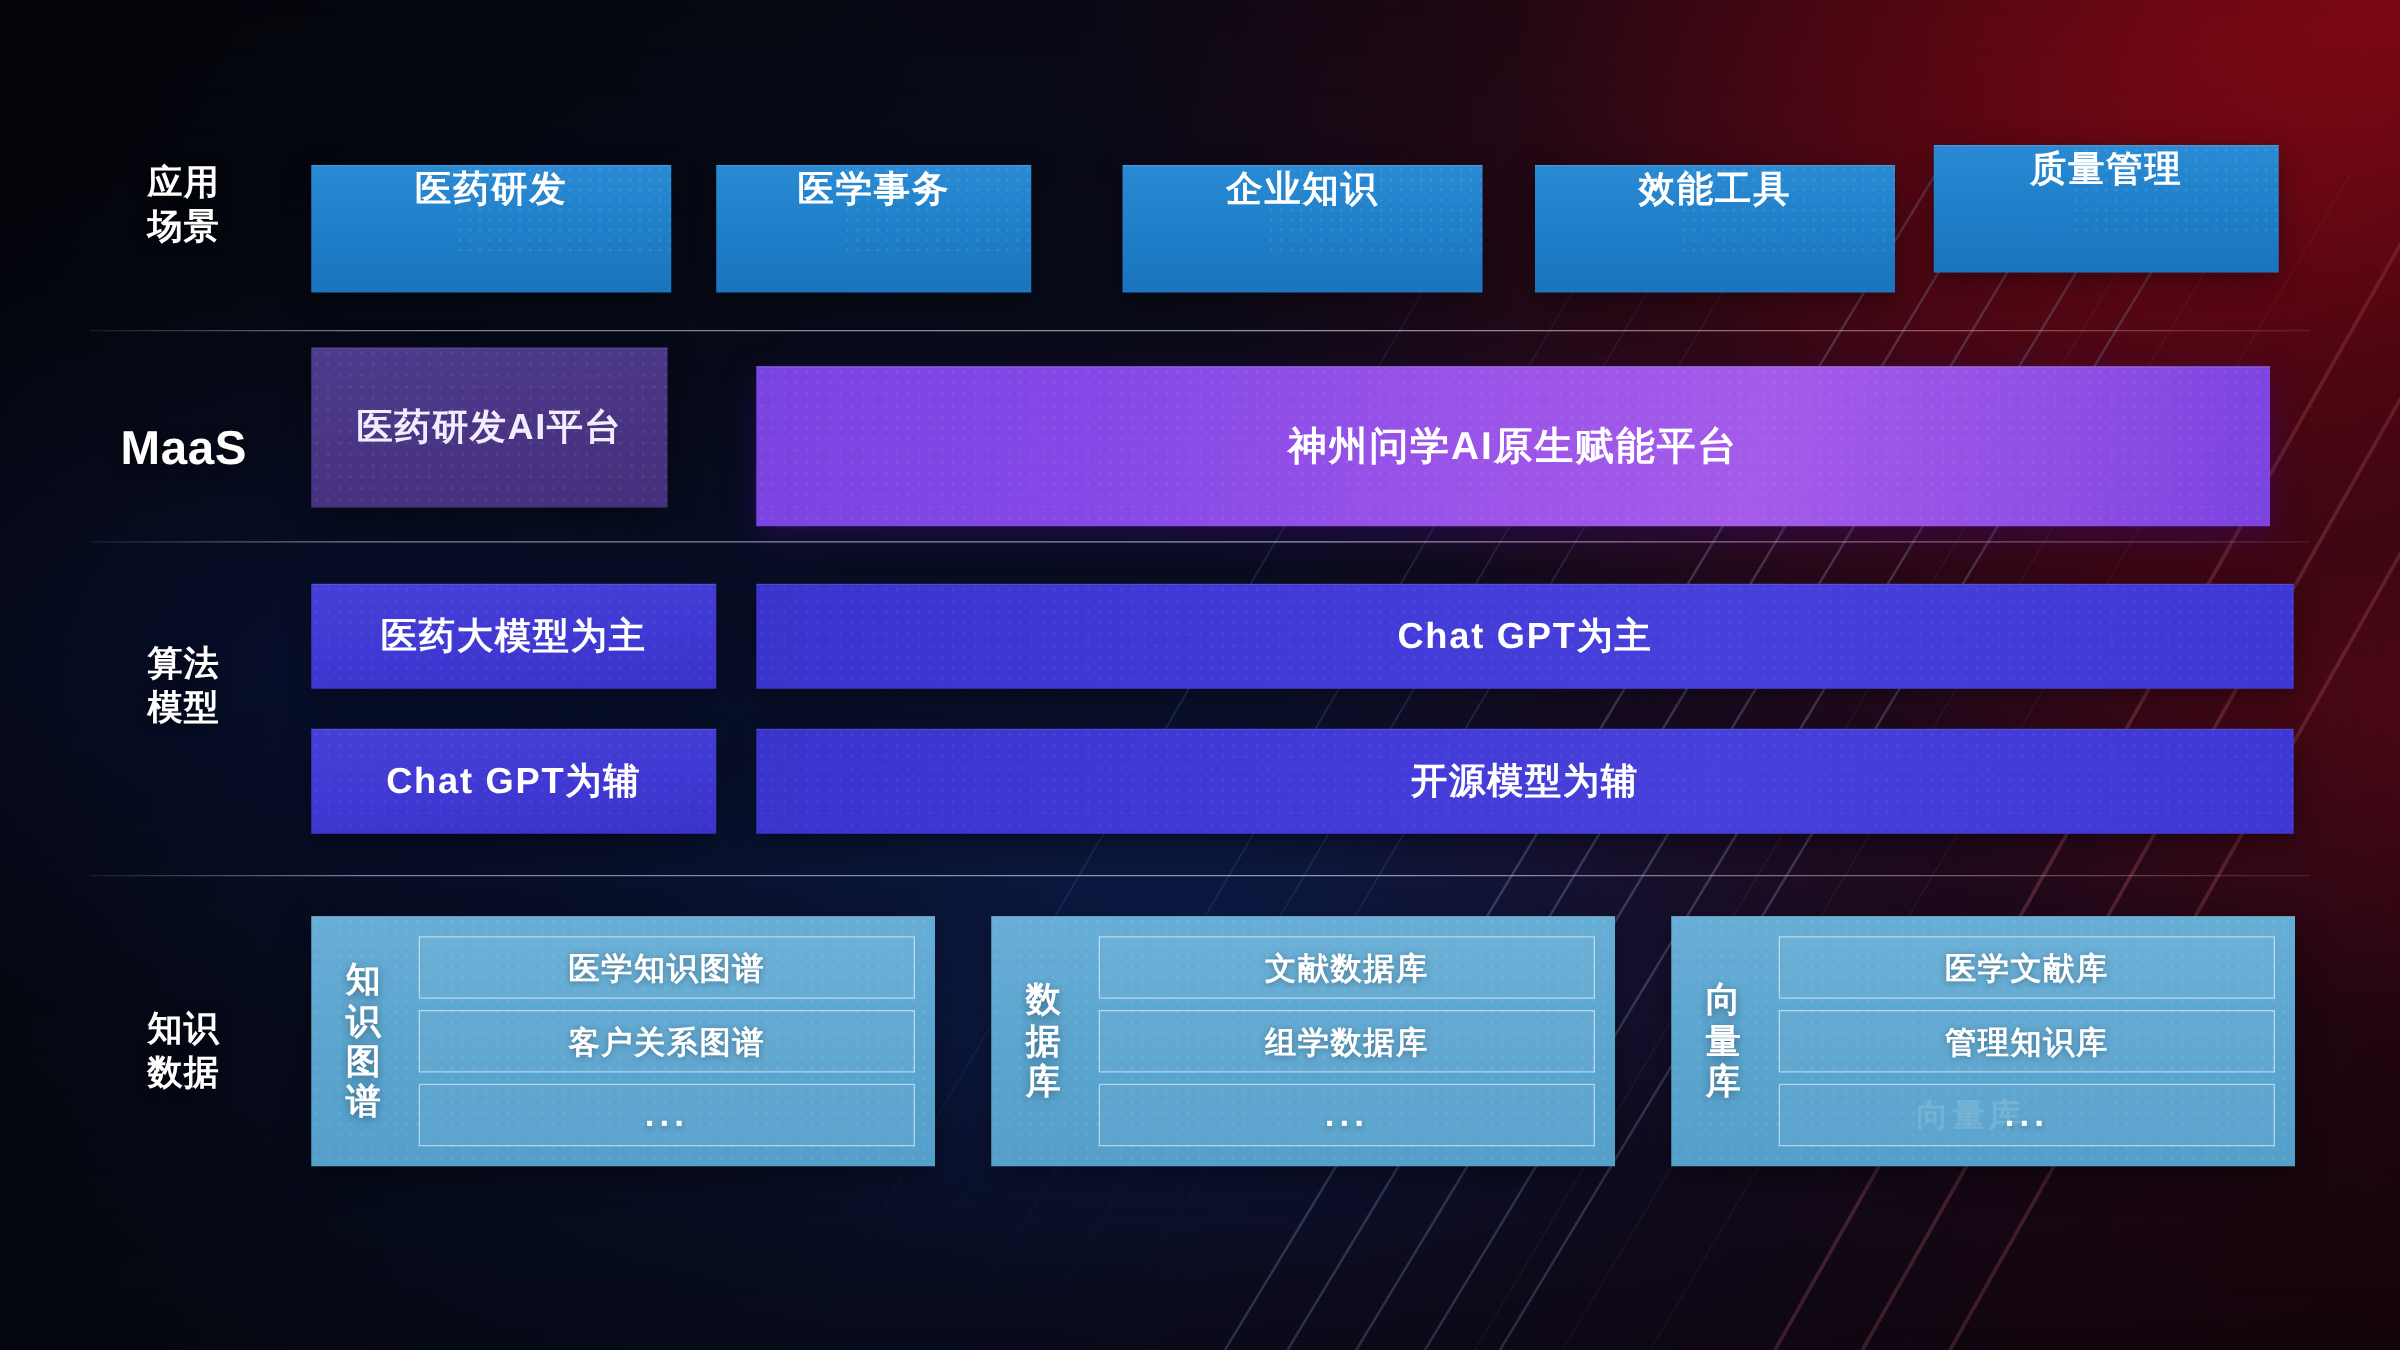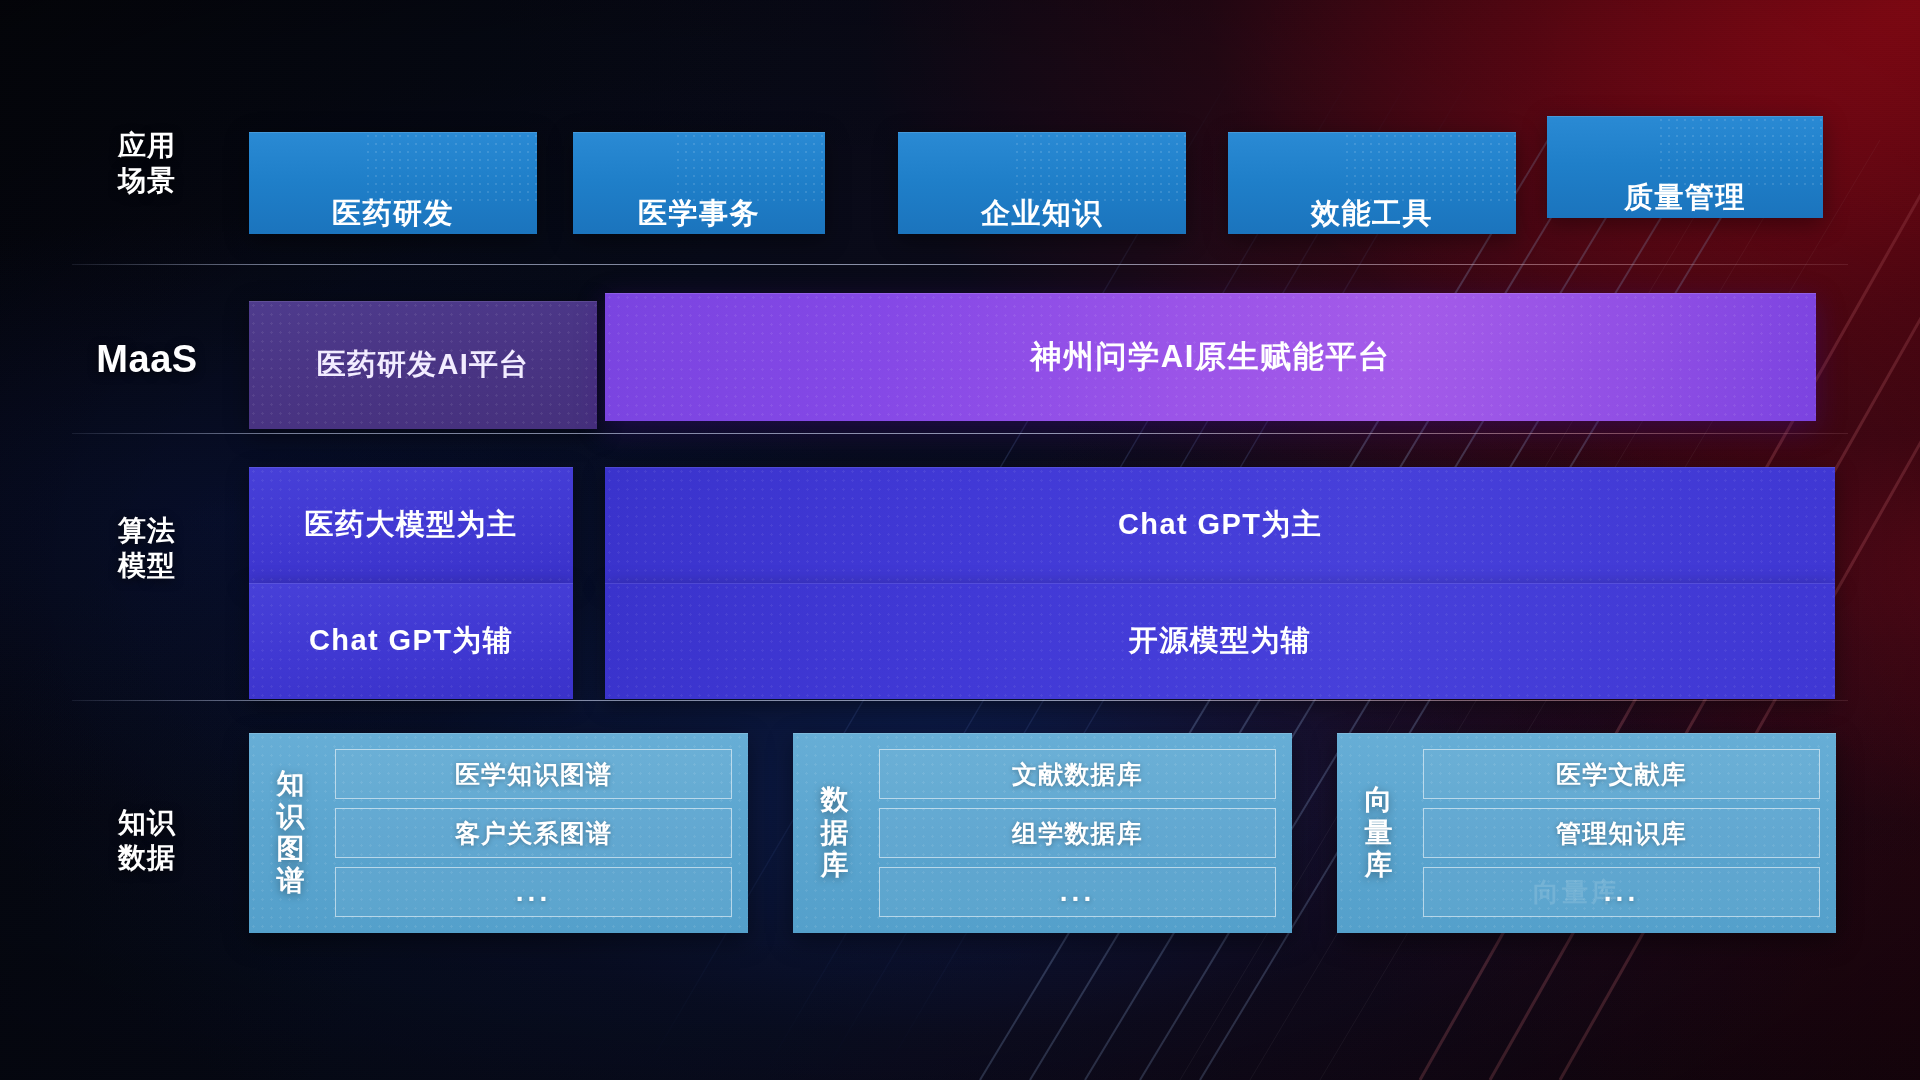--- a/index.html
+++ b/index.html
@@ -50,21 +50,21 @@
 
   .divider{
     position:absolute; left:72px; right:72px; height:1px;
     background:linear-gradient(90deg, rgba(150,160,195,.12) 0%, rgba(188,198,228,.62) 12%, rgba(200,208,235,.70) 55%, rgba(205,150,160,.55) 85%, rgba(180,120,130,.18) 100%);
   }
 
   
   .scn{
     height:102px;
     background:linear-gradient(180deg,#2a8ad4 0%, #1f7fc9 48%, #1b74bd 100%);
-    display:flex; align-items:flex-end; justify-content:center;
+    display:flex; align-items:flex-start; justify-content:center;
     color:#ffffff; font-size:29px; font-weight:700; letter-spacing:1.5px;
     box-shadow:0 6px 22px rgba(0,0,0,.38), inset 0 1px 0 rgba(255,255,255,.13);
     position:relative; overflow:hidden;
   }
   .scn .dots{
     position:absolute; right:0; top:0; width:60%; height:70%;
     background-image:radial-gradient(rgba(255,255,255,.20) 1px, transparent 1.3px);
     background-size:8px 8px; opacity:.6; pointer-events:none;
   }
 
@@ -85,21 +85,21 @@
     position:relative; overflow:hidden;
   }
   .maas-right .dots, .maas-left .dots{
     position:absolute; left:0; bottom:0; width:100%; height:100%;
     background-image:radial-gradient(rgba(255,255,255,.13) 1px, transparent 1.4px);
     background-size:9px 9px; opacity:.55; pointer-events:none;
   }
 
   
   .mdl{
-    height:116px;
+    height:84px;
     display:flex; align-items:center; justify-content:center;
     color:#ffffff; font-size:29px; font-weight:700; letter-spacing:1.4px;
     position:relative; overflow:hidden;
     box-shadow:0 6px 20px rgba(0,0,0,.38), inset 0 1px 0 rgba(255,255,255,.10);
   }
   .mdl.left{ background:linear-gradient(175deg,#4740d8 0%, #4038d2 55%, #3a32ca 100%); }
   .mdl.right{ background:linear-gradient(100deg,#3a33cc 0%, #4139d6 30%, #4740da 62%, #3f37d3 100%); }
   .mdl .dots{
     position:absolute; inset:0;
     background-image:radial-gradient(rgba(255,255,255,.12) 1px, transparent 1.4px);
@@ -227,21 +227,21 @@
     <div class="dots"></div>
     <span>质量管理</span>
   </div>
 
   <div class="divider" style="top:264px;"></div>
 
   <div class="rail-label maas" style="top:336px;">
     <div>MaaS</div>
   </div>
 
-  <div class="maas-left" style="position:absolute; left:249px; top:301px; width:348px;">
+  <div class="maas-left" style="position:absolute; left:249px; top:278px; width:285px;">
     <div class="dots"></div>
     <span>医药研发AI平台</span>
   </div>
   <div class="maas-right" style="position:absolute; left:605px; top:293px; width:1211px;">
     <div class="dots"></div>
     <span>神州问学AI原生赋能平台</span>
   </div>
 
   <div class="divider" style="top:433px;"></div>
 

